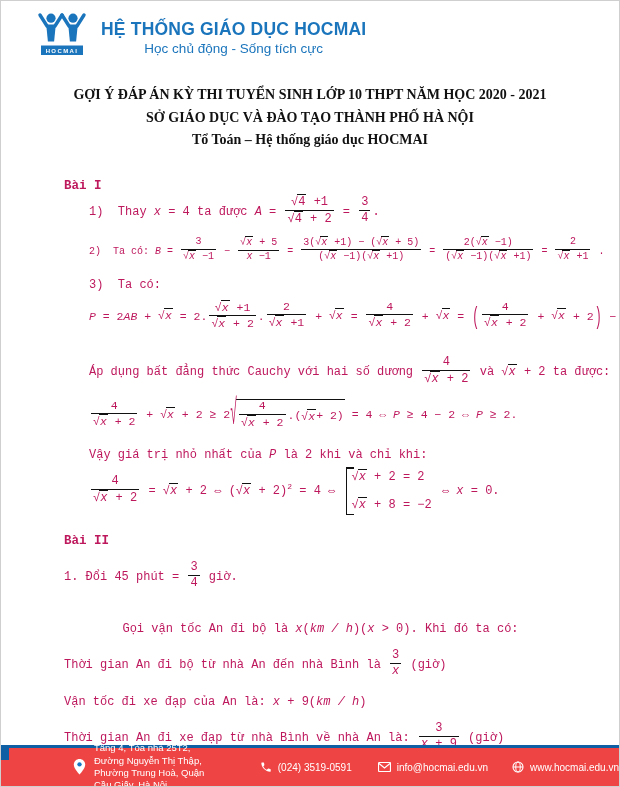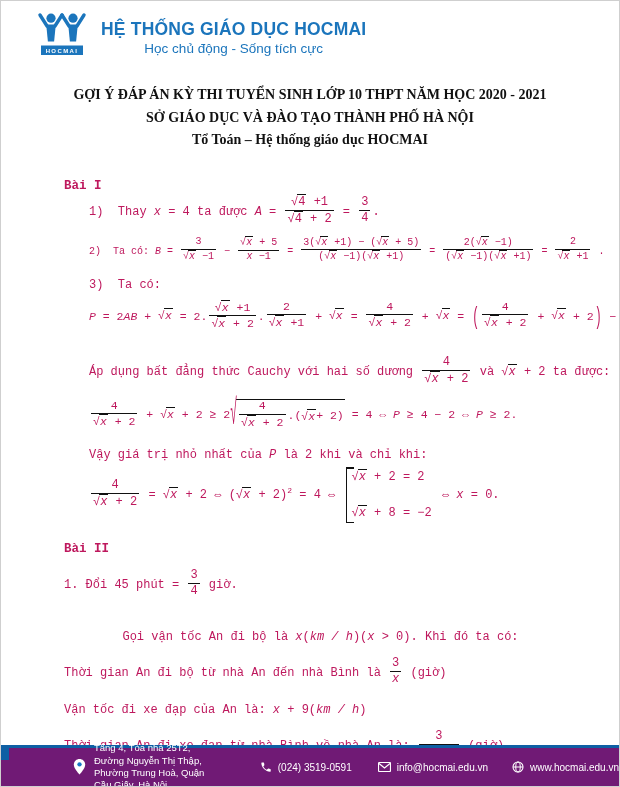--- a/index.html
+++ b/index.html
@@ -40,21 +40,21 @@
   .sqrt{display:inline-block; white-space:nowrap;}
   .sqrt>.sign{display:inline-block; margin-right:-1px;}
   .sqrt>.arg{display:inline-block; border-top:1px solid #111; padding:0 1px;}
   .sqrt.tall{display:inline-flex; align-items:center; vertical-align:middle;}
   .sqrt.tall>.sign{transform:scaleY(3.1); transform-origin:50% 58%;}
   .sqrt.tall>.arg{display:inline-flex; align-items:center;}
   
   .bigp{display:inline-block; transform:scaleY(2.1); vertical-align:middle; padding:0 1px;}
   
   .cases{
-    display:inline-flex; flex-direction:column; gap:19px; vertical-align:middle;
+    display:inline-flex; flex-direction:column; gap:11px; vertical-align:middle;
     border-left:1.6px solid #111; padding:2px 0 2px 5px; position:relative; margin:0 3px;
   }
   .cases::before,.cases::after{content:""; position:absolute; left:0; width:7px; height:1.6px; background:#111;}
   .cases::before{top:0;} .cases::after{bottom:0;}
   .crow{display:block; line-height:1.3;}
   
   .m-bai1{margin-top:27px;}
   .m-i1{margin-top:2px;}
   .m-i2{margin-top:9px;}
   .m-i3{margin-top:13px;}
@@ -67,21 +67,21 @@
   .m-b2l1{margin-top:13px;}
   .m-b2l2{margin-top:30px;text-align:center;}
   .m-b2l3{margin-top:13px;}
   .m-b2l4{margin-top:15px;}
   .m-b2l5{margin-top:13px;}
   .fs-small{font-size:10px;}
   .fs-mid{font-size:11.5px;}
   
   .footer{
     position:absolute; bottom:0; left:0; right:0; height:38px;
-    background:#701a75; border-top:3px solid #0e5fa4;
+    background:#ef4444; border-top:3px solid #0e5fa4;
     display:flex; align-items:center;
     font-family:"Liberation Sans","DejaVu Sans",sans-serif;
     color:#ffffff;
   }
   .footer::before{content:""; position:absolute; left:0; top:0; width:8px; height:12px; background:#0e5fa4;}
   .f-left{display:flex; align-items:center; margin-left:72px;}
   .f-left .icon{margin-right:8px; display:flex;}
   .addr{font-size:9.5px; line-height:1.3;}
   .f-item{display:flex; align-items:center; font-size:10px; white-space:nowrap;}
   .f-item .icon{margin-right:6px; display:flex;}

